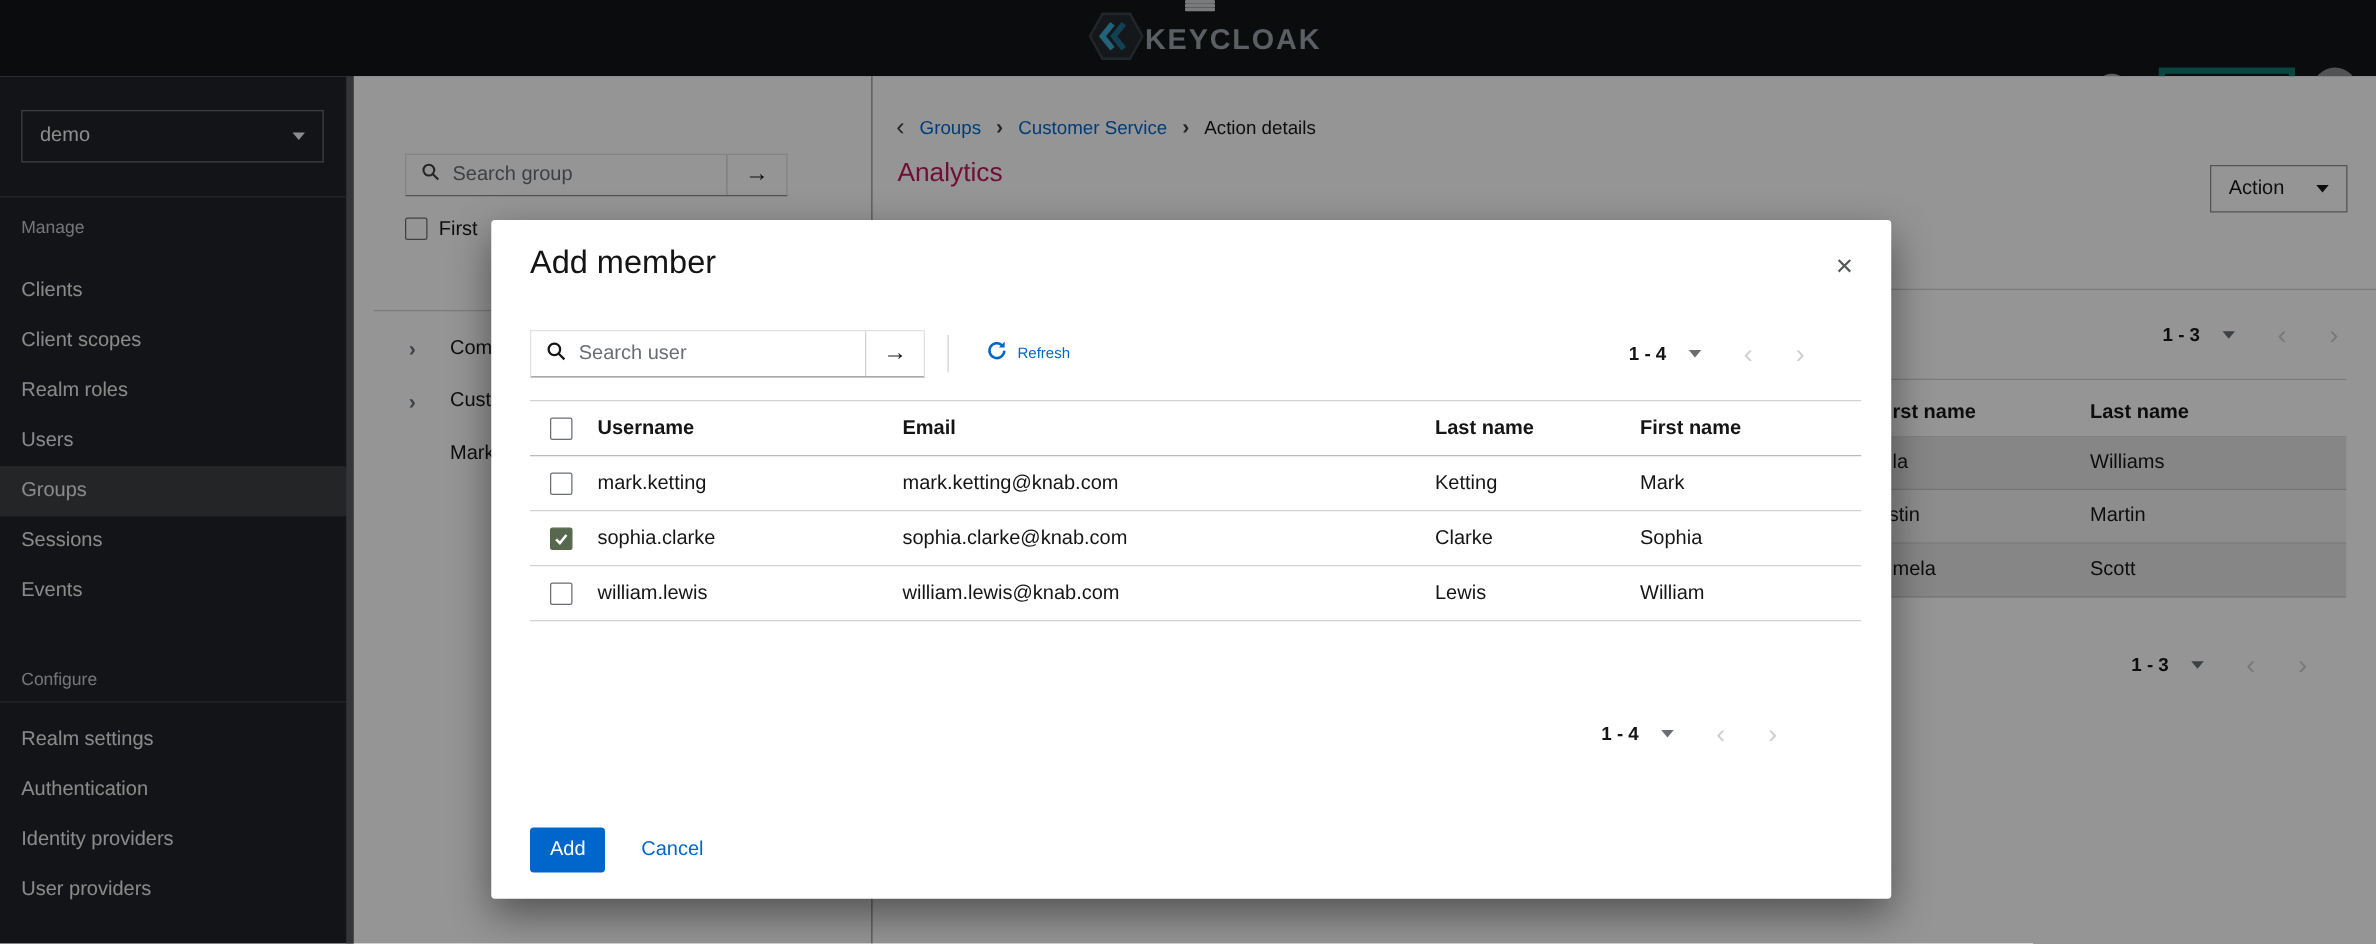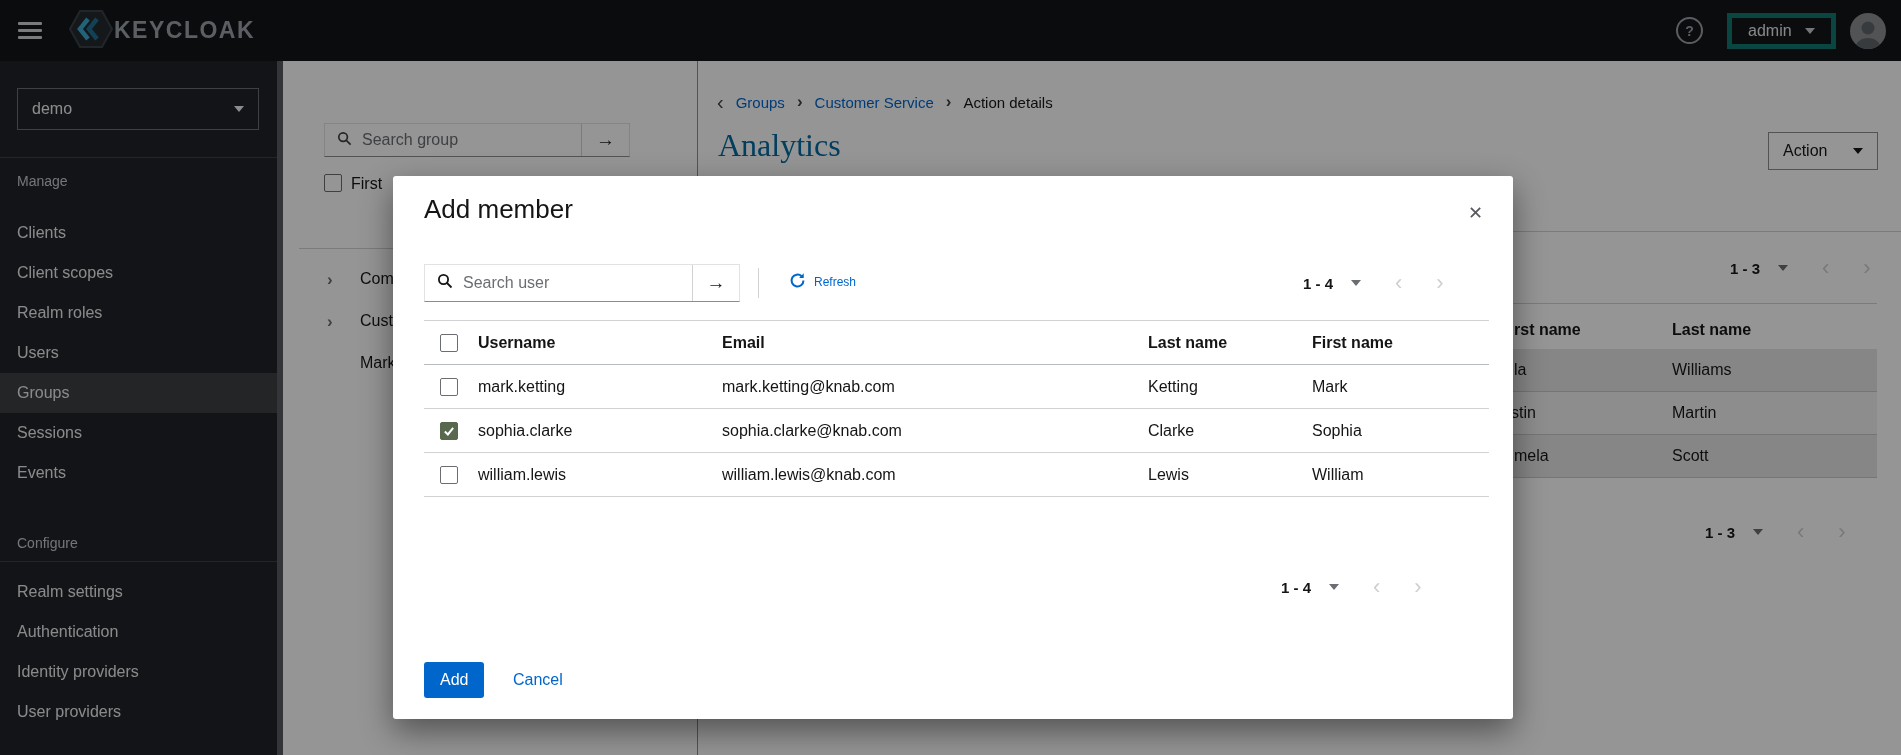--- a/index.html
+++ b/index.html
@@ -1,21 +1,21 @@
 <!DOCTYPE html>
 <html><head>
 <meta charset="utf-8">
 <style>
   html,body{margin:0;padding:0;background:#fff;}
   .screen{position:relative;width:1901px;height:755px;background:#fff;
           font-family:"Liberation Sans",sans-serif;overflow:hidden;color:#151515;}
 
   
   .masthead{position:absolute;top:0;left:0;right:0;height:61px;background:#111417;
-            display:flex;align-items:center;z-index:1;}
+            display:flex;align-items:center;z-index:1;flex-direction:column;}
   .hamburger{width:24px;height:17px;margin-left:18px;display:flex;flex-direction:column;
              justify-content:space-between;cursor:pointer;}
   .hamburger span{display:block;height:3px;background:#cfd2d5;border-radius:1px;}
   .brand{display:flex;align-items:center;margin-left:27px;gap:1px;}
   .brand-text{font-size:23px;font-weight:700;letter-spacing:1.5px;color:#9ba1a7;}
   .mast-right{margin-left:auto;display:flex;align-items:center;margin-right:15px;}
   .help-circle{width:23px;height:23px;border:2px solid #9aa0a6;border-radius:50%;color:#9aa0a6;
                font-size:14px;font-weight:700;display:flex;align-items:center;justify-content:center;}
   .user-select{width:109px;height:36px;border:5px solid #0f766e;display:flex;align-items:center;
                justify-content:space-between;padding:0 16px;color:#e4e6e8;font-size:16px;
@@ -62,21 +62,21 @@
   .checkbox.checked svg{display:block;}
 
   .tree-chevron{color:#6a6e73;font-size:17px;font-weight:700;cursor:pointer;}
   .tree-label{font-size:16px;color:#151515;cursor:pointer;}
   .hline{position:absolute;height:1px;background:#d2d2d2;}
 
   .crumb{display:flex;align-items:center;gap:12px;font-size:15px;}
   .crumb .back{color:#3c3f42;font-size:20px;line-height:1;cursor:pointer;}
   .crumb a{color:#0066cc;text-decoration:none;cursor:pointer;}
   .crumb .sep{color:#3c3f42;font-size:17px;font-weight:700;}
-  .page-title{font-size:32px;color:#0369a1;font-weight:400;font-family:Liberation Serif, serif;}
+  .page-title{font-size:21px;color:#be185d;font-weight:400;}
 
   .action-btn{width:110px;height:38px;border:1px solid #8a8d90;display:flex;align-items:center;
               justify-content:space-between;padding:0 14px;box-sizing:border-box;font-size:16px;
               color:#151515;background:#fff;cursor:pointer;}
 
   .pager{display:flex;align-items:center;}
   .pg-label{font-size:15px;font-weight:700;color:#151515;}
   .pg-caret{color:#6a6e73;margin-left:18px;cursor:pointer;}
   .pg-chev{color:#cfcfcf;font-size:22px;line-height:1;cursor:pointer;}
 

